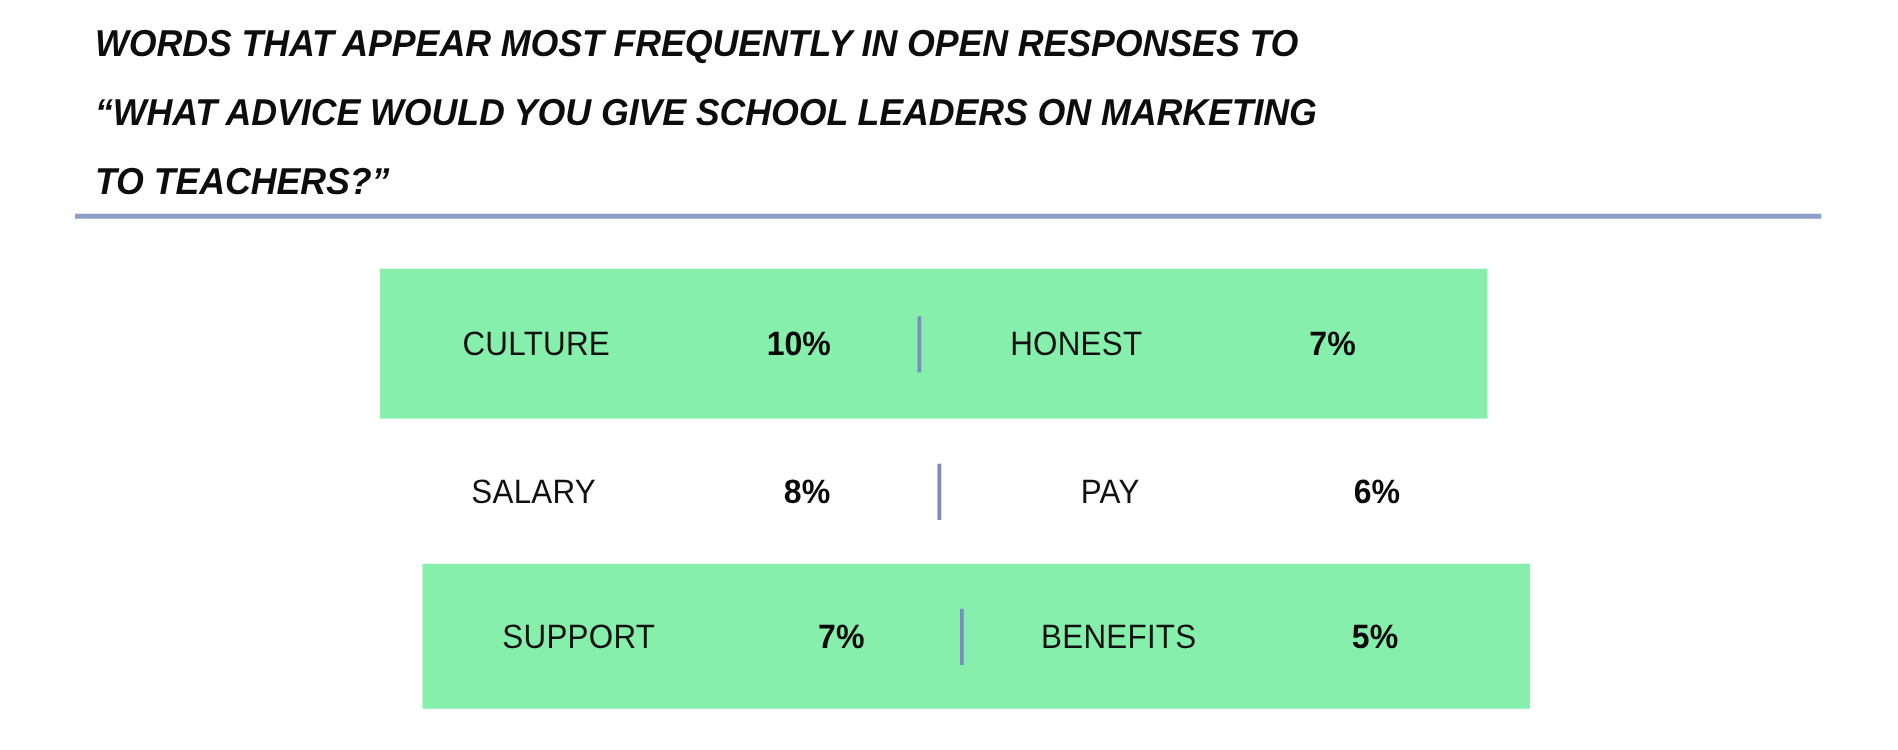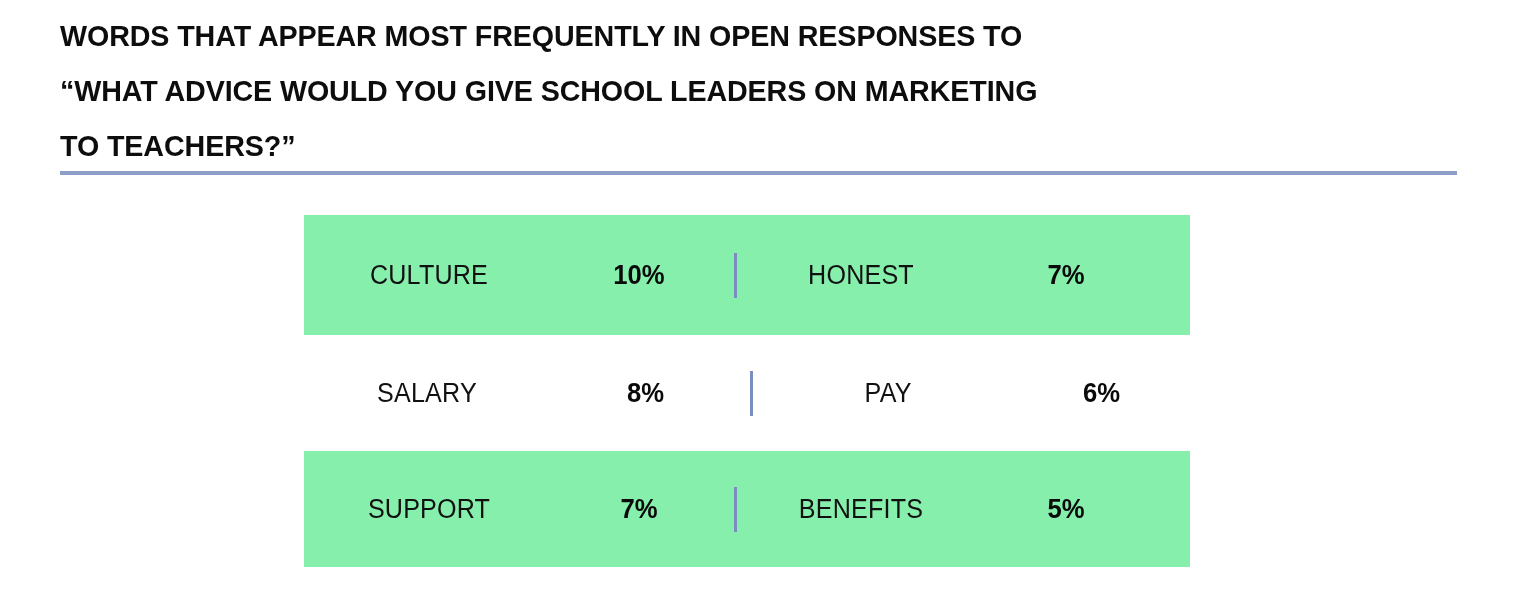--- a/index.html
+++ b/index.html
@@ -20,23 +20,24 @@
   .page {
     position: relative;
     width: 1518px;
     height: 600px;
     background: #ffffff;
   }
 
   
   .title-block {
     position: absolute;
-    left: 60px;
+    left: 76px;
     top: 8px;
     width: 1180px;
+    font-style: italic;
   }
   .chart-title {
     margin: 0;
     font-family: "Liberation Sans", sans-serif;
     font-weight: 700;
     font-size: 30px;
     line-height: 55px;
     letter-spacing: -0.1px;
     color: #0d0d0d;
     text-transform: uppercase;
@@ -73,21 +74,21 @@
   .word-row.shaded {
     background: #86efac;
   }
   .word-row.plain {
     background: #ffffff;
     gap: 12px;
   }
 
   .row-tall   { height: 120px; }
   .row-gap    { height: 116px; }
-  .row-bottom { height: 116px; }
+  .row-bottom { height: 116px; margin-left: 34px; }
 
   
   .cell {
     display: flex;
     align-items: center;
     height: 100%;
   }
   .cell-word {
     justify-content: center;
     font-family: "Liberation Sans", sans-serif;

